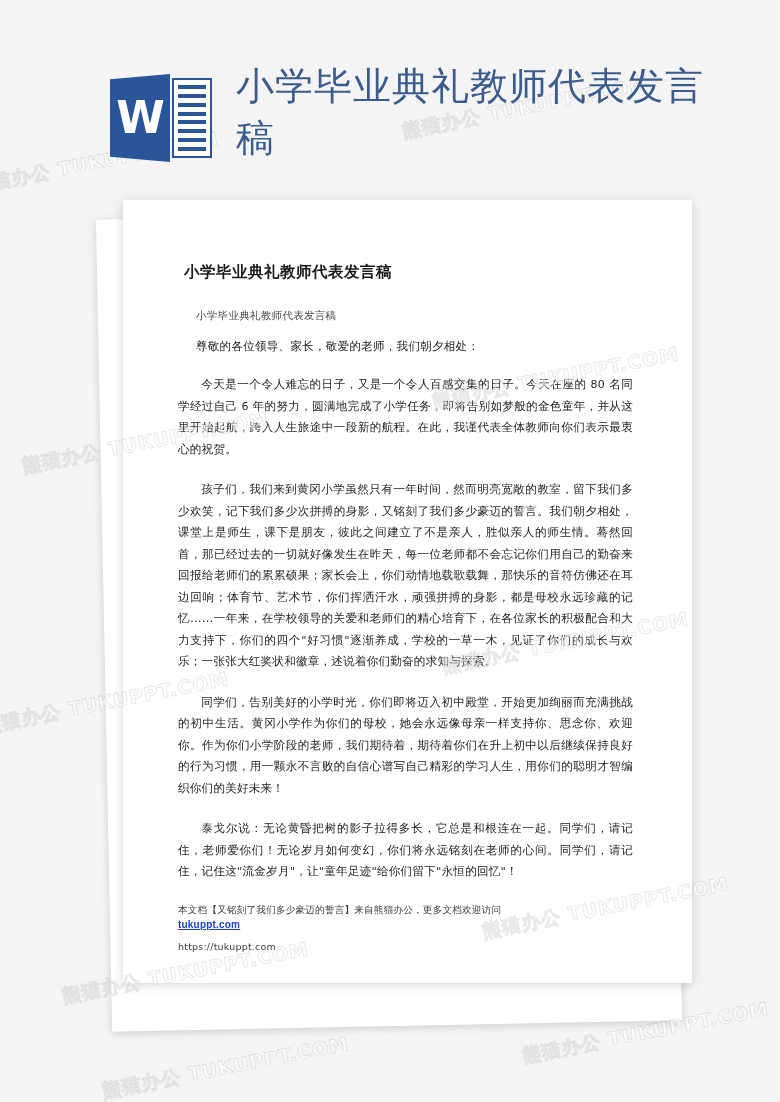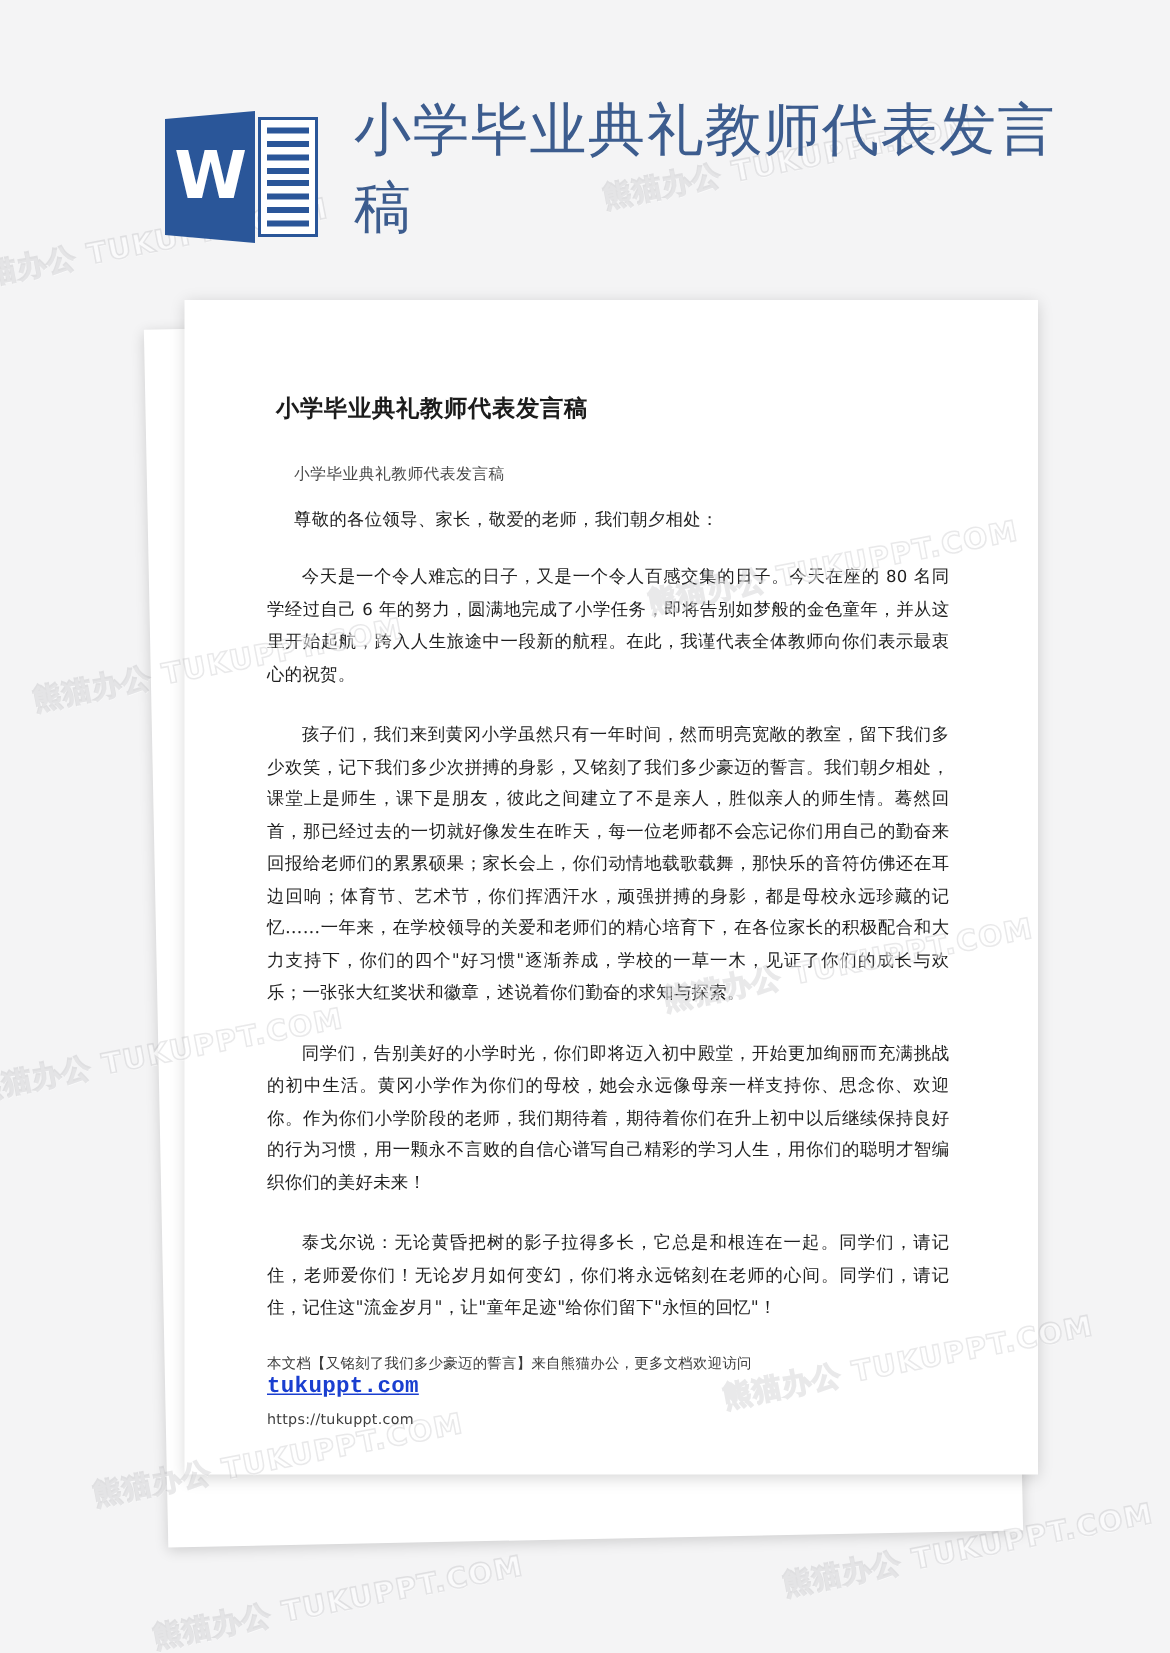--- a/index.html
+++ b/index.html
@@ -177,22 +177,22 @@
     font-size: 9.6px;
     color: #3a3a3a;
     line-height: 15px;
     margin: 12px 0 0 0;
     letter-spacing: 0.2px;
   }
   .source-link {
     display: inline-block;
     color: #1a3fd0;
     text-decoration: underline;
-    font-family: Liberation Mono, monospace;
-    font-size: 15px;
+    font-family: Liberation Sans, sans-serif;
+    font-size: 10px;
     font-weight: bold;
   }
 
   .page-footer-url {
     position: absolute;
     left: 55px;
     top: 741px;
     font-family: "DejaVu Sans", sans-serif;
     font-size: 9.5px;
     color: #3d3d3d;

